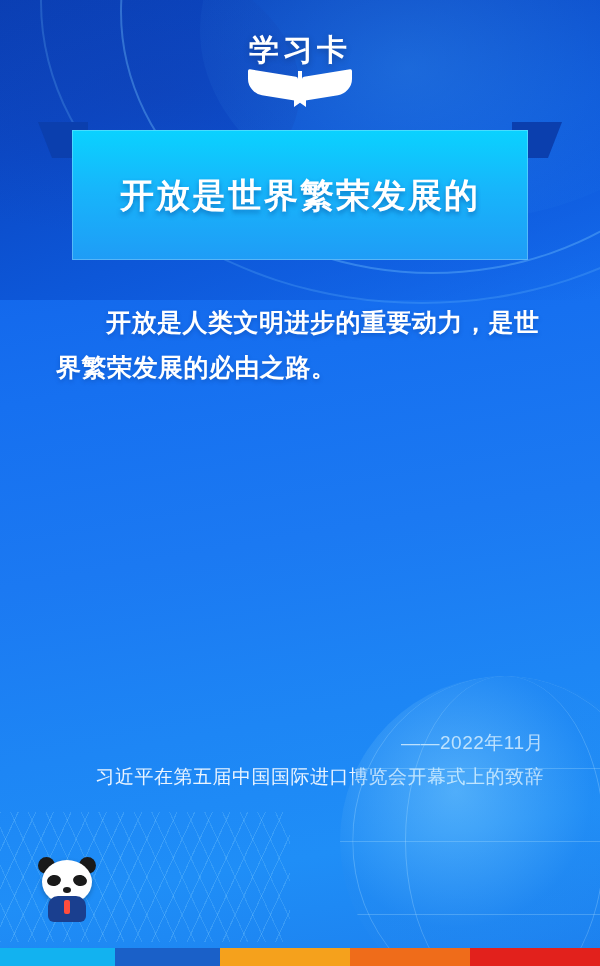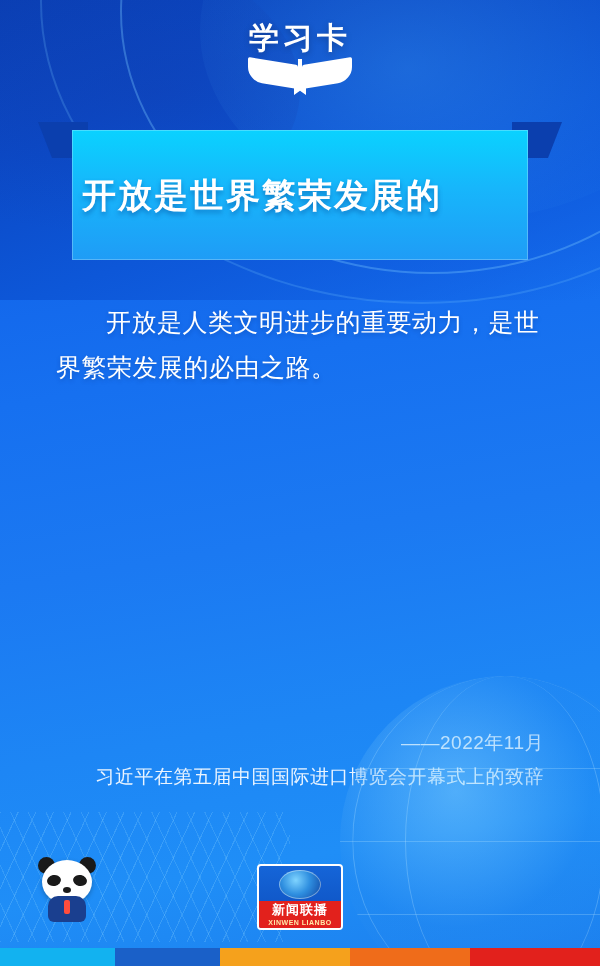--- a/index.html
+++ b/index.html
@@ -61,20 +61,21 @@
     align-items: center;
     justify-content: flex-start;
   }
   .emblem-text {
     color: #ffffff;
     font-size: 30px;
     font-weight: bold;
     letter-spacing: 4px;
     text-shadow: 0 2px 6px rgba(0,0,0,.25);
     font-family: "Liberation Sans", sans-serif;
+    margin-top: 12px;
   }
   .book {
     margin-top: 2px;
     width: 104px;
     height: 26px;
     position: relative;
   }
   .book .page {
     position: absolute;
     top: 0;
@@ -119,20 +120,21 @@
   }
   .ribbon .tail.left  { left: 0;  clip-path: polygon(0 0, 100% 0, 100% 100%, 14px 100%); }
   .ribbon .tail.right { right: 0; clip-path: polygon(0 0, 100% 0, calc(100% - 14px) 100%, 0 100%); }
   .ribbon .plate {
     position: absolute;
     top: 8px; left: 34px; right: 34px; bottom: 0;
     background: linear-gradient(180deg, #0ad2ff 0%, #17b6fb 45%, #1f9cf6 100%);
     box-shadow: inset 0 0 0 1px rgba(255,255,255,.25);
     display: flex;
     align-items: center;
+    justify-content: center;
   }
   .ribbon .plate .title {
     color: #ffffff;
     font-weight: bold;
     font-size: 34px;
     line-height: 1.26;
     text-align: center;
     letter-spacing: 2px;
     text-shadow: 0 3px 5px rgba(5,60,140,.45);
     padding: 0 10px;
@@ -148,21 +150,21 @@
   .para {
     color: #ffffff;
     font-size: 25px;
     line-height: 1.78;
     letter-spacing: .5px;
     text-indent: 2em;
     margin: 0 0 36px 0;
     text-shadow: 0 2px 4px rgba(0,40,110,.28);
   }
   .para.bold {
-    font-weight: normal;
+    font-weight: bold;
   }
   .para .hl {
     font-weight: bold;
   }
 
   
   .attrib {
     position: absolute;
     right: 56px;
     top: 730px;
@@ -392,25 +394,20 @@
     <div class="ear l"></div>
     <div class="ear r"></div>
     <div class="head"></div>
     <div class="eye l"></div>
     <div class="eye r"></div>
     <div class="nose"></div>
     <div class="body"></div>
     <div class="tie"></div>
   </div>
 
-  <div class="badge">
-    <div class="earth"></div>
-    <div class="cn">新闻联播</div>
-    <div class="en">XINWEN LIANBO</div>
-  </div>
 
   <div class="colorbar">
     <span class="c1"></span>
     <span class="c2"></span>
     <span class="c3"></span>
     <span class="c4"></span>
     <span class="c5"></span>
   </div>
 
 </div>

